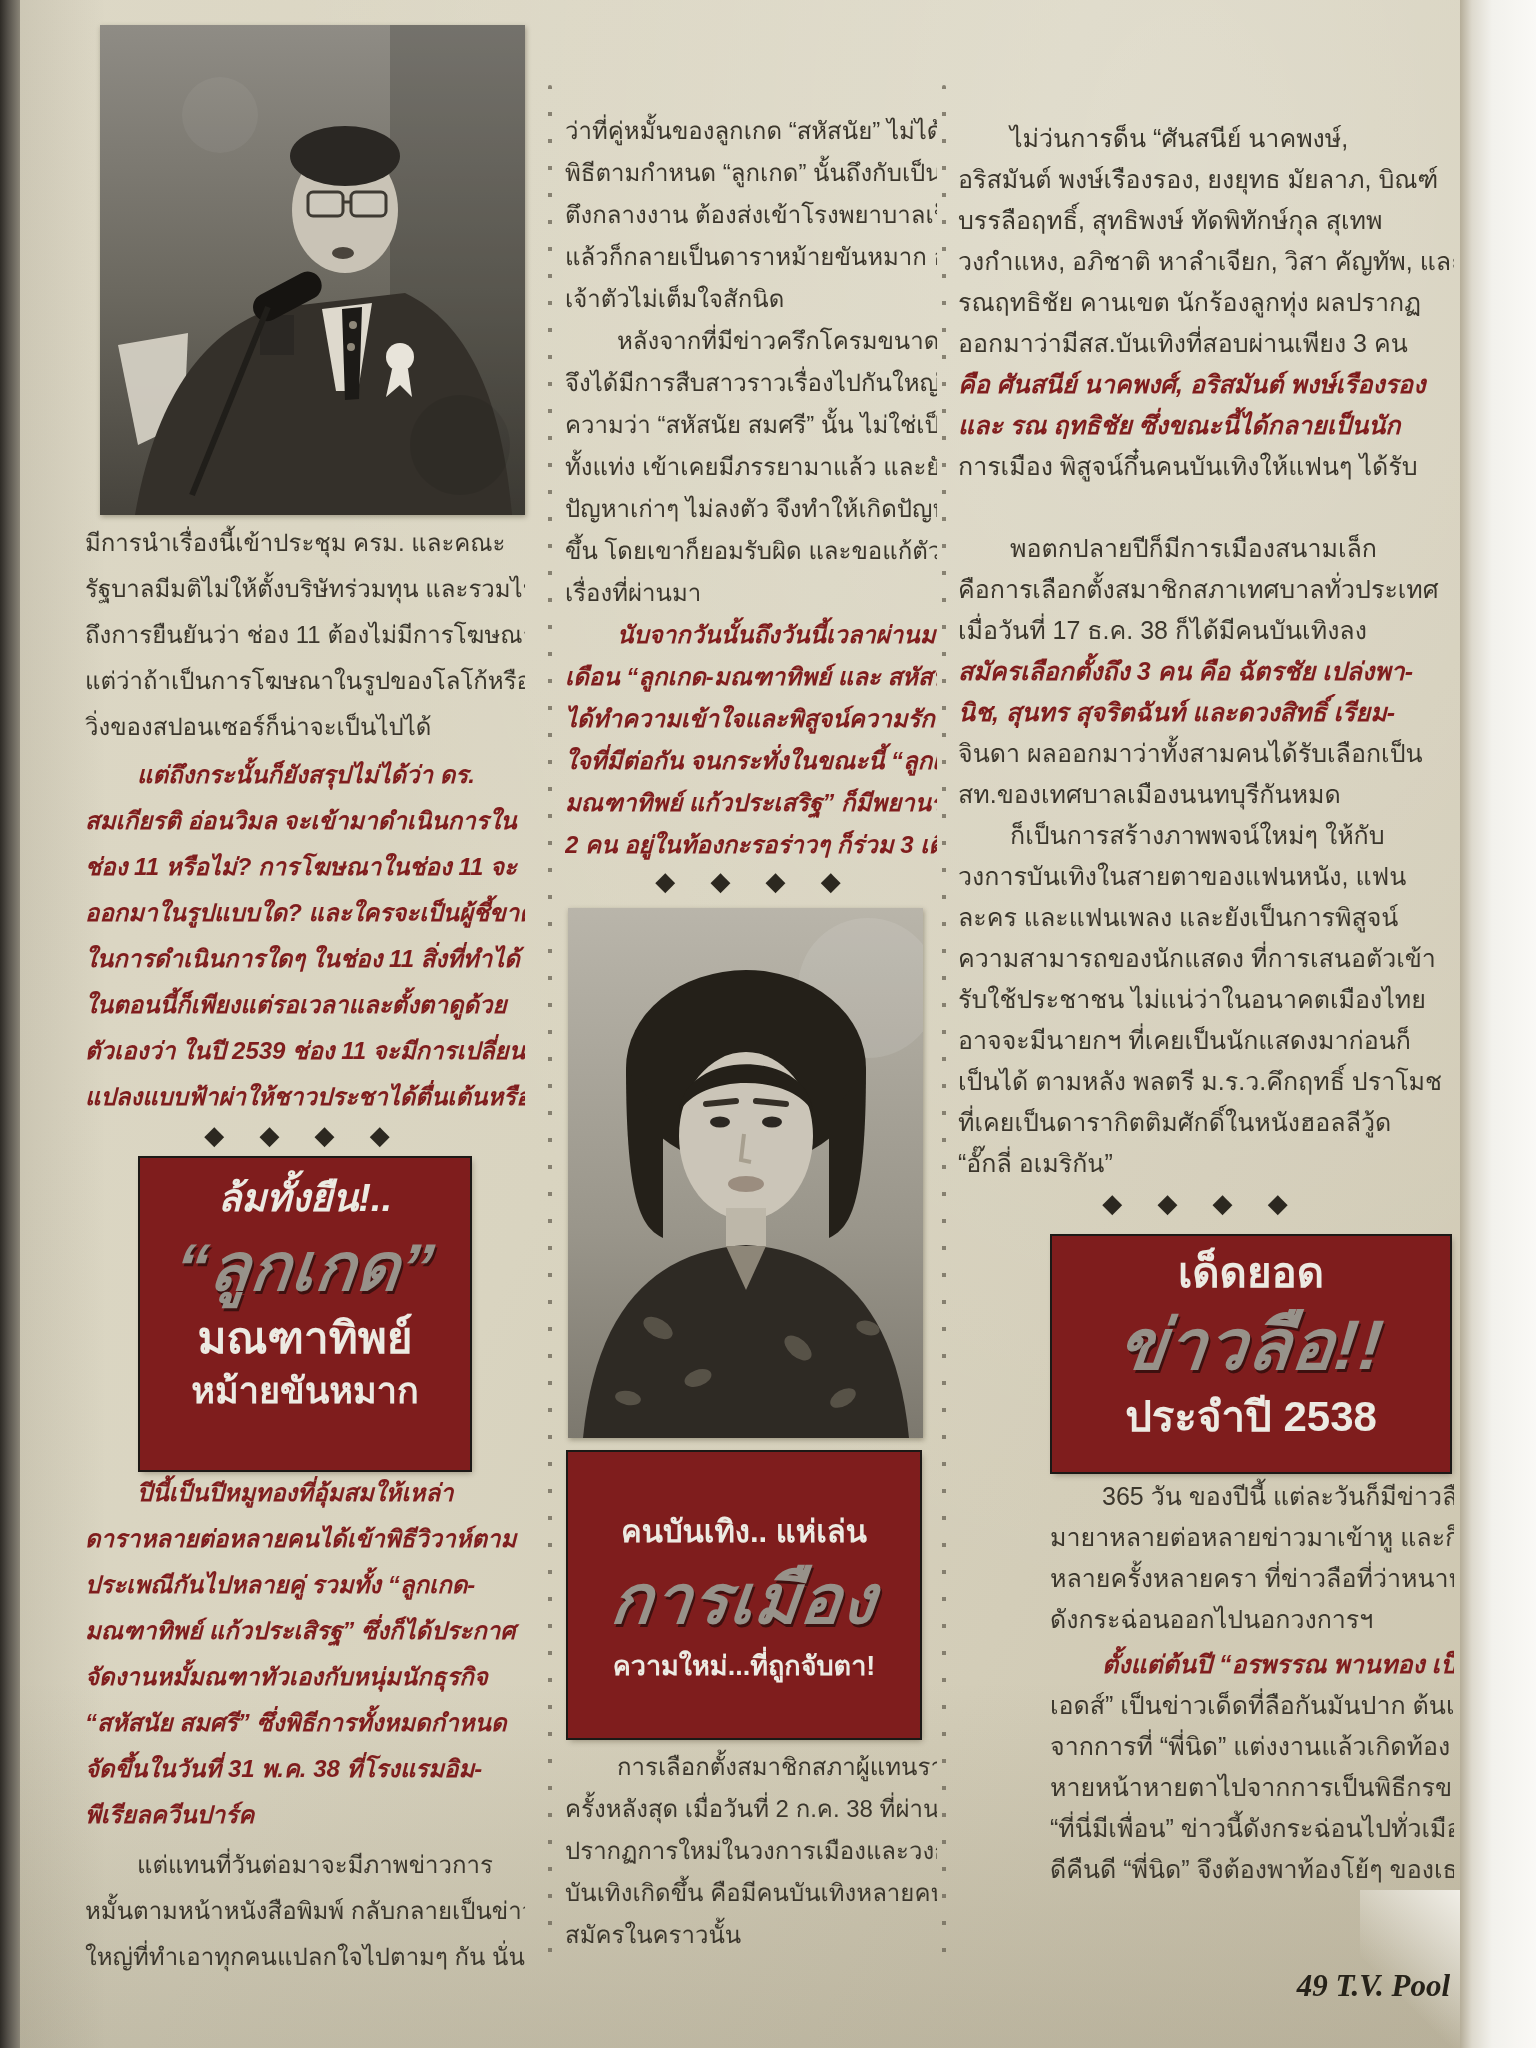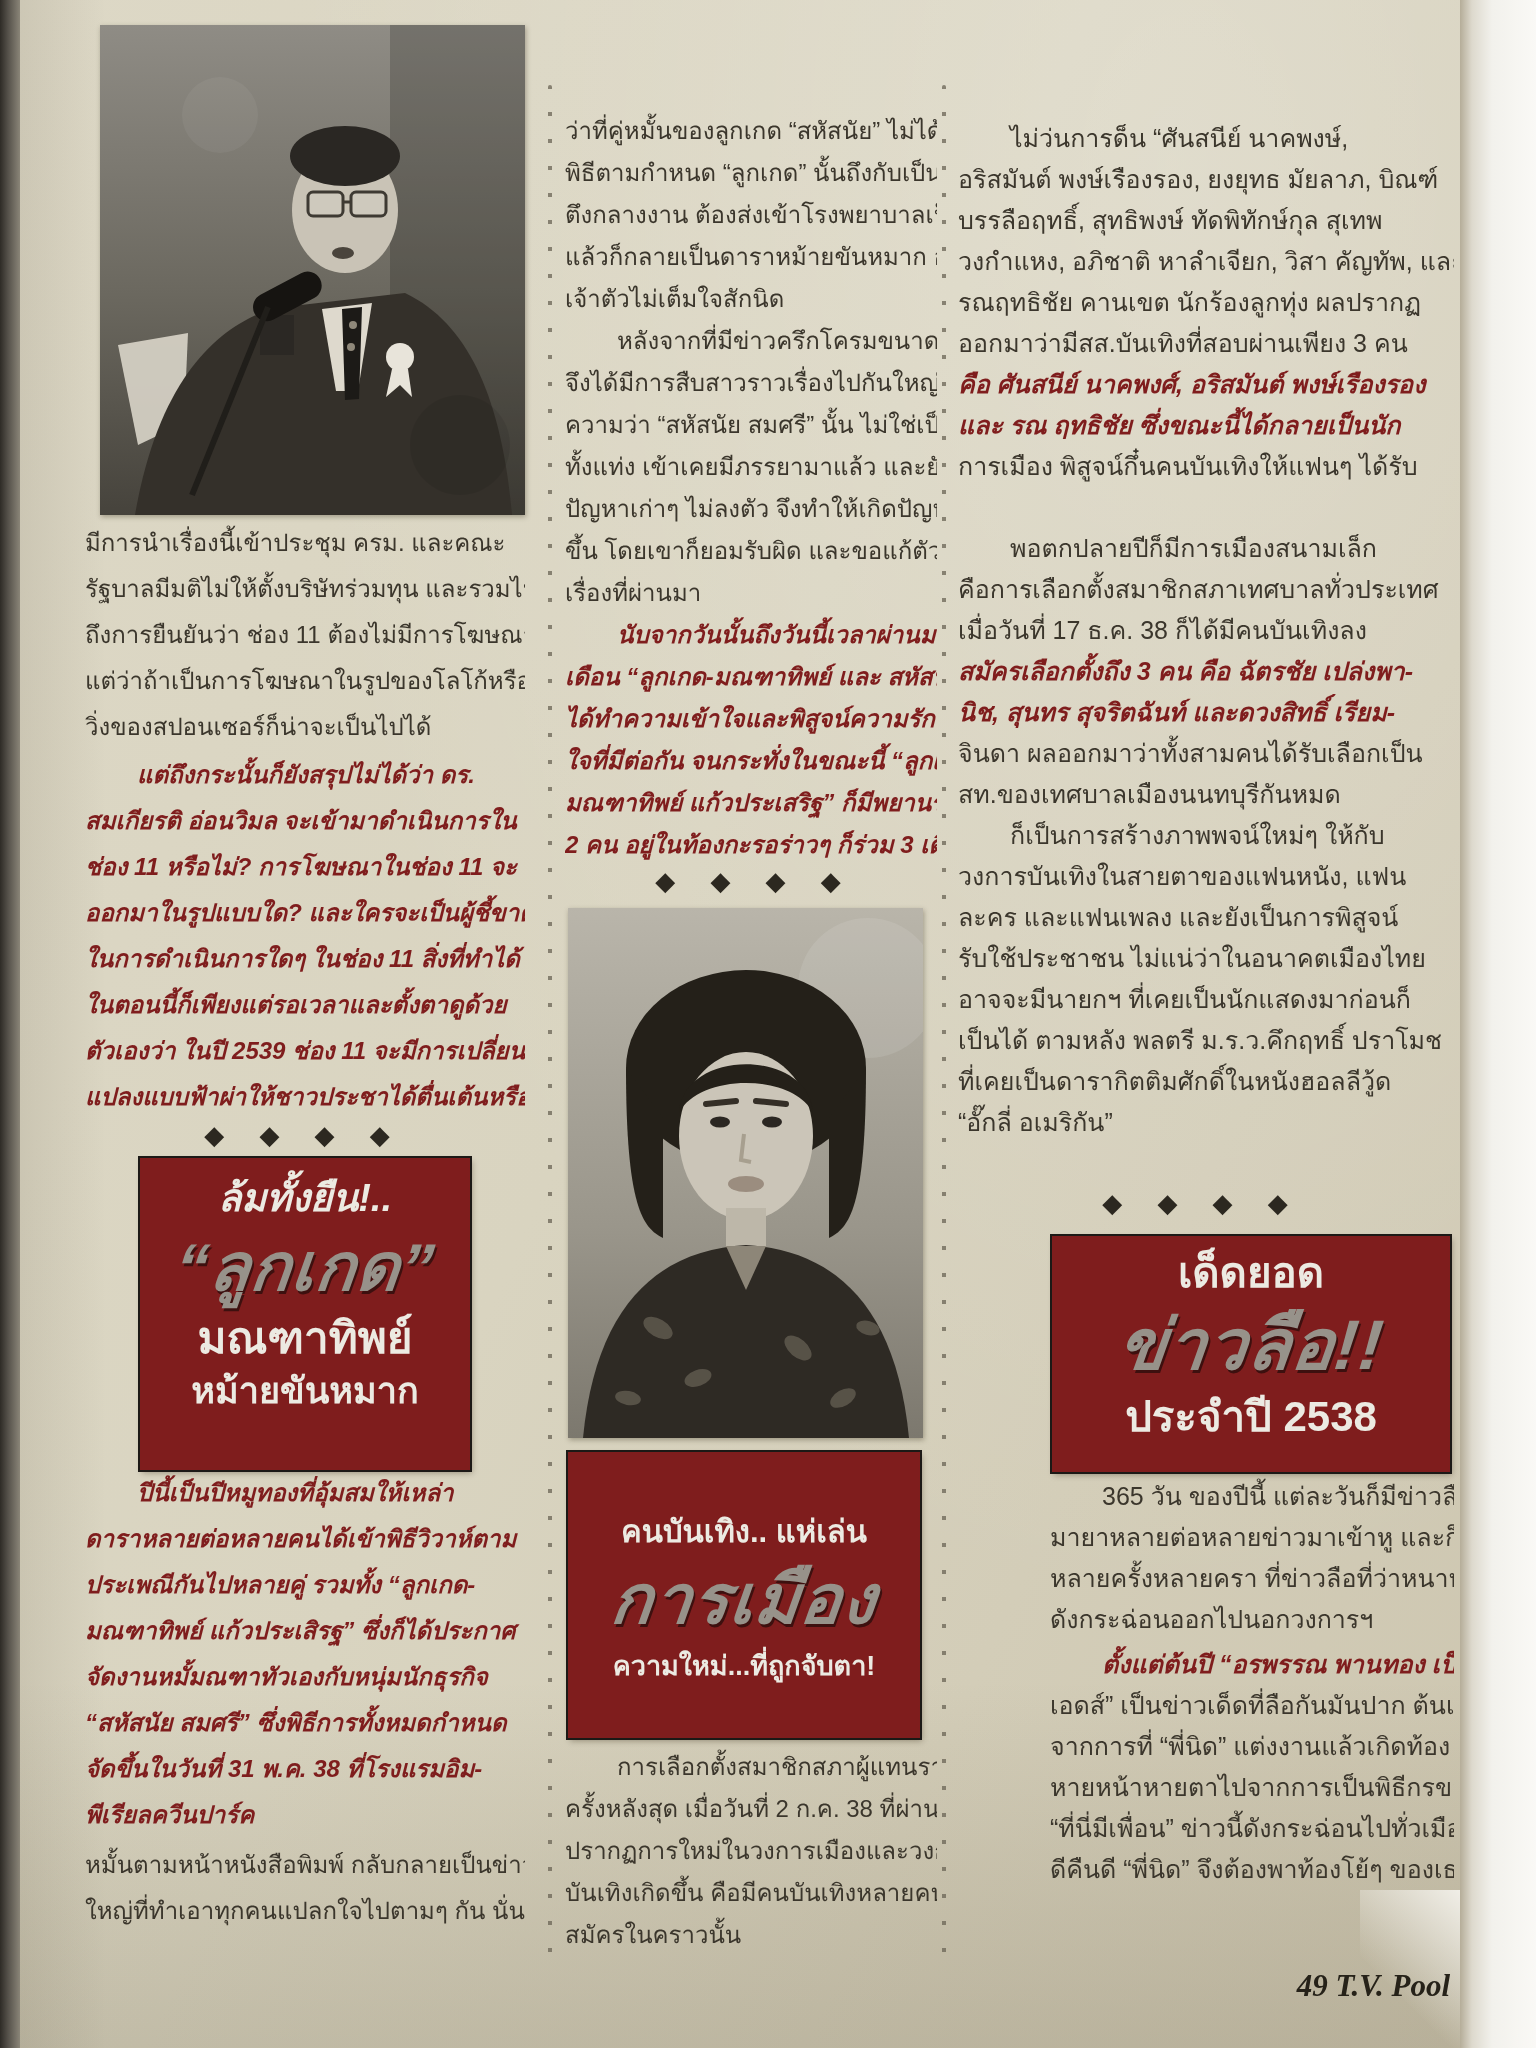--- a/index.html
+++ b/index.html
@@ -194,20 +194,21 @@
         <div class="tl b ind">ปีนี้เป็นปีหมูทองที่อุ้มสมให้เหล่า</div>
         <div class="tl b">ดาราหลายต่อหลายคนได้เข้าพิธีวิวาห์ตาม</div>
         <div class="tl b">ประเพณีกันไปหลายคู่ รวมทั้ง “ลูกเกด-</div>
         <div class="tl b">มณฑาทิพย์ แก้วประเสิรฐ” ซึ่งก็ได้ประกาศ</div>
         <div class="tl b">จัดงานหมั้มณฑาทัวเองกับหนุ่มนักธุรกิจ</div>
         <div class="tl b">“สหัสนัย สมศรี” ซึ่งพิธีการทั้งหมดกำหนด</div>
         <div class="tl b">จัดขึ้นในวันที่ 31 พ.ค. 38 ที่โรงแรมอิม-</div>
         <div class="tl b">พีเรียลควีนปาร์ค</div>
       </div>
     <div class="p" style="top:1842px;">
+        <div class="tl ind">แต่แทนที่วันต่อมาจะมีภาพข่าวการ</div>
         <div class="tl">หมั้นตามหน้าหนังสือพิมพ์ กลับกลายเป็นข่าว</div>
         <div class="tl">ใหญ่ที่ทำเอาทุกคนแปลกใจไปตามๆ กัน นั่นคือ</div>
       </div>
   </div>
   <div class="diamonds" style="left:85px;width:430px;top:1120px;">◆ ◆ ◆ ◆</div>
 
   <div class="bbox box1">
     <div class="l l1">ล้มทั้งยืน!..</div>
     <div class="big">“ลูกเกด”</div>
     <div class="l l3">มณฑาทิพย์</div>
@@ -273,20 +274,21 @@
         <div class="tl">เมื่อวันที่ 17 ธ.ค. 38 ก็ได้มีคนบันเทิงลง</div>
         <div class="tl b">สมัครเลือกตั้งถึง 3 คน คือ ฉัตรชัย เปล่งพา-</div>
         <div class="tl b">นิช, สุนทร สุจริตฉันท์ และดวงสิทธิ์ เรียม-</div>
         <div class="tl">จินดา ผลออกมาว่าทั้งสามคนได้รับเลือกเป็น</div>
         <div class="tl">สท.ของเทศบาลเมืองนนทบุรีกันหมด</div>
       </div>
     <div class="p" style="top:815px;">
         <div class="tl ind">ก็เป็นการสร้างภาพพจน์ใหม่ๆ ให้กับ</div>
         <div class="tl">วงการบันเทิงในสายตาของแฟนหนัง, แฟน</div>
         <div class="tl">ละคร และแฟนเพลง และยังเป็นการพิสูจน์</div>
+        <div class="tl">ความสามารถของนักแสดง ที่การเสนอตัวเข้า</div>
         <div class="tl">รับใช้ประชาชน ไม่แน่ว่าในอนาคตเมืองไทย</div>
         <div class="tl">อาจจะมีนายกฯ ที่เคยเป็นนักแสดงมาก่อนก็</div>
         <div class="tl">เป็นได้ ตามหลัง พลตรี ม.ร.ว.คึกฤทธิ์ ปราโมช</div>
         <div class="tl">ที่เคยเป็นดารากิตติมศักดิ์ในหนังฮอลลีวู้ด</div>
         <div class="tl">“อั๊กลี่ อเมริกัน”</div>
       </div>
     <div class="p shift" style="top:1476px;">
         <div class="tl ind">365 วัน ของปีนี้ แต่ละวันก็มีข่าวลือ</div>
         <div class="tl">มายาหลายต่อหลายข่าวมาเข้าหู และก็มีอยู่</div>
         <div class="tl">หลายครั้งหลายครา ที่ข่าวลือที่ว่าหนาหูขนาด</div>

